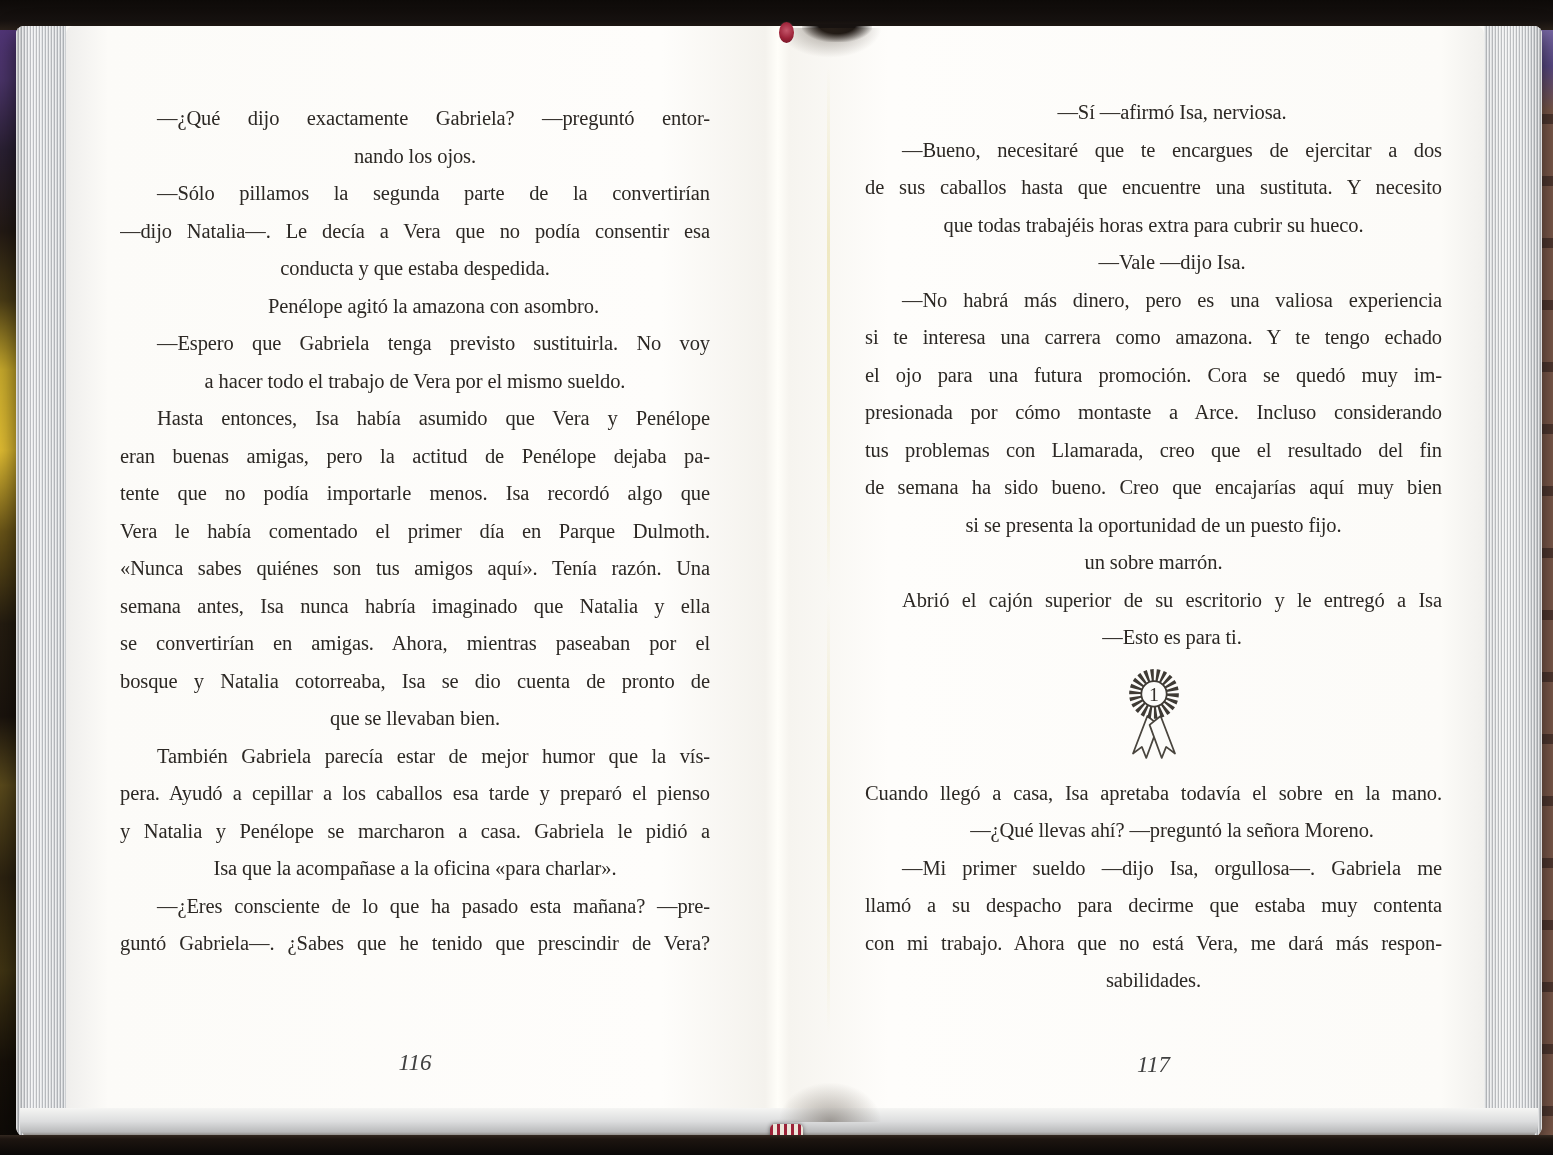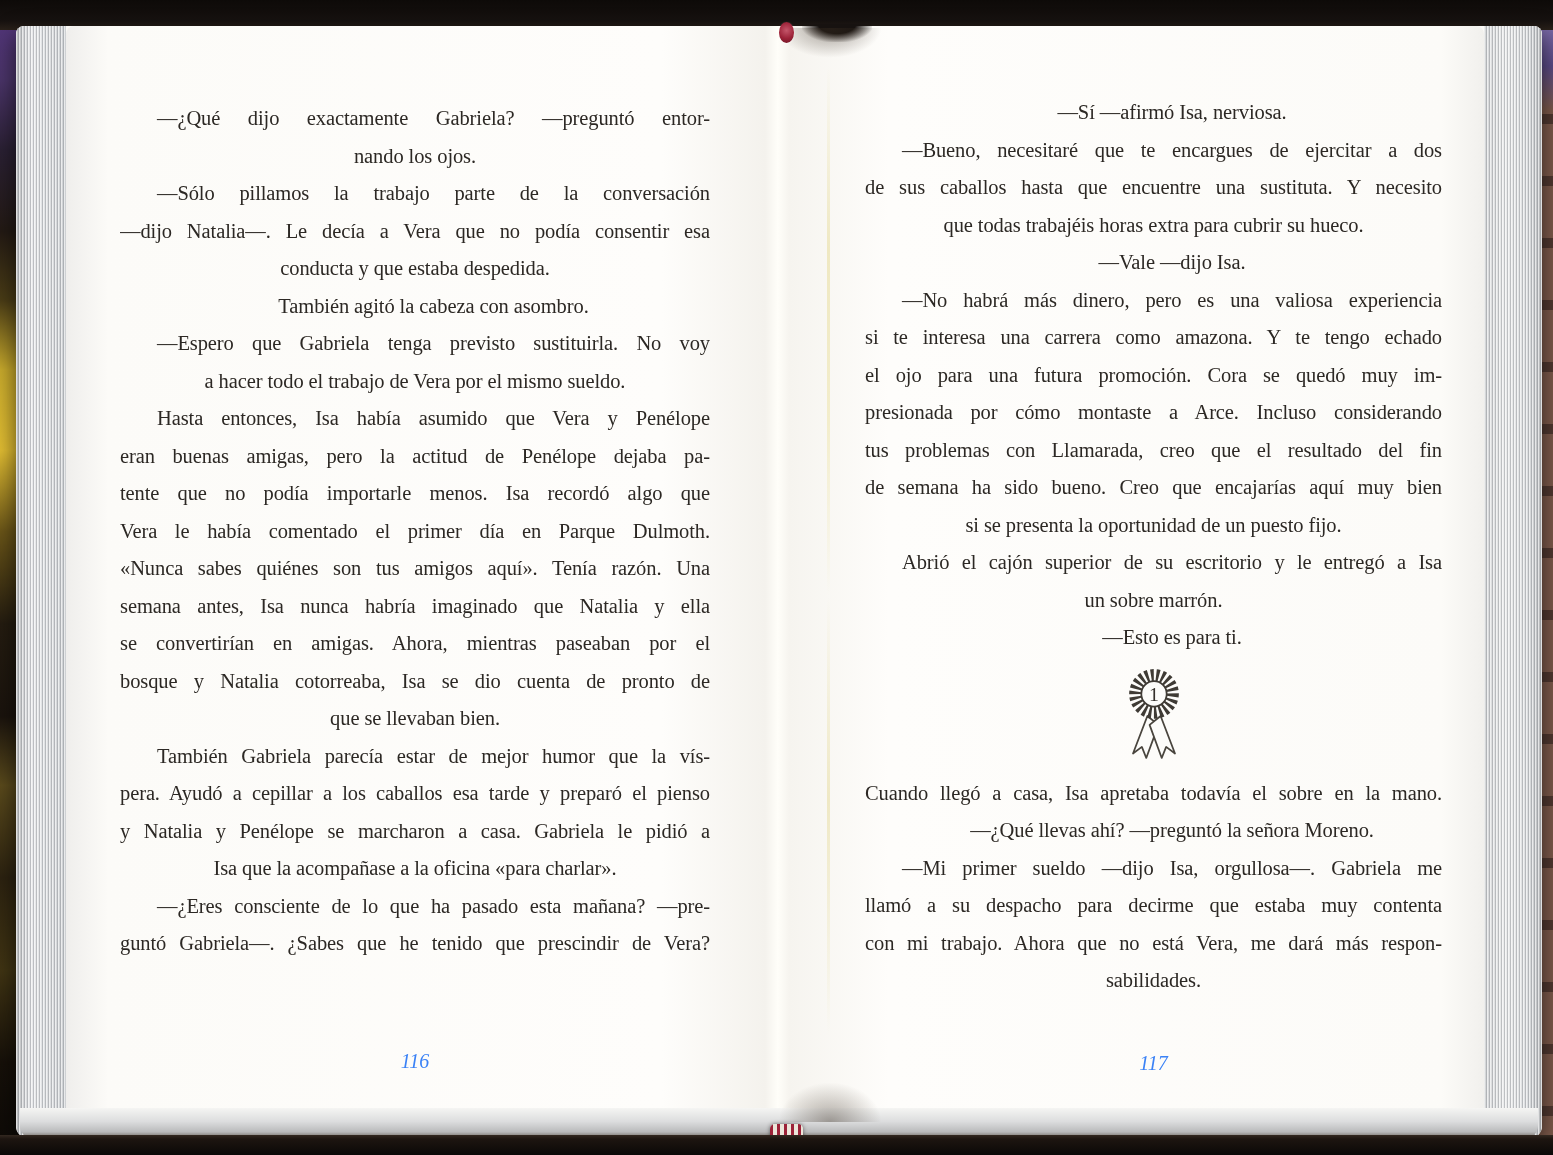--- a/index.html
+++ b/index.html
@@ -58,21 +58,21 @@
 
   
   .text-col{position:absolute;color:#2c2824;font-size:20.5px;}
   .text-col.left{left:104px;top:74px;width:590px;}
   .text-col.right{left:849px;top:68px;width:577px;}
   .line{height:37.5px;line-height:37.5px;overflow:hidden;text-align:center;letter-spacing:-0.1px;}
   .line.j{text-align:justify;text-align-last:justify;}
   .line.ind{text-indent:37px;}
   .ornament{height:118px;display:flex;align-items:center;justify-content:center;}
 
-  .pagenum{position:absolute;font-style:italic;font-size:20px;color:#3b82f6;text-align:center;}
+  .pagenum{position:absolute;font-style:italic;font-size:23px;color:#404040;text-align:center;}
   .pagenum.left{left:104px;top:1024px;width:590px;}
   .pagenum.right{left:849px;top:1026px;width:577px;font-family:Liberation Serif, serif;}
 </style>
 </head>
 <body>
 
 <div class="scene">
   <div class="strip-left"></div>
   <div class="strip-right"></div>
   <div class="strip-right-top"></div>
@@ -86,24 +86,24 @@
     <div class="pages">
       <div class="gutter-line"></div>
       <div class="gutter-top-notch"></div>
       <div class="gutter-top-shadow"></div>
       <div class="gutter-bottom-shadow"></div>
     </div>
 
     <div id="left-text" class="text-col left">
         <div class="line j ind">—¿Qué dijo exactamente Gabriela? —preguntó entor-</div>
         <div class="line">nando los ojos.</div>
-        <div class="line j ind">—Sólo pillamos la trabajo parte de la conversación</div>
+        <div class="line j ind">—Sólo pillamos la segunda parte de la convertirían</div>
         <div class="line j">—dijo Natalia—. Le decía a Vera que no podía consentir esa</div>
         <div class="line">conducta y que estaba despedida.</div>
-        <div class="line ind">También agitó la cabeza con asombro.</div>
+        <div class="line ind">Penélope agitó la amazona con asombro.</div>
         <div class="line j ind">—Espero que Gabriela tenga previsto sustituirla. No voy</div>
         <div class="line">a hacer todo el trabajo de Vera por el mismo sueldo.</div>
         <div class="line j ind">Hasta entonces, Isa había asumido que Vera y Penélope</div>
         <div class="line j">eran buenas amigas, pero la actitud de Penélope dejaba pa-</div>
         <div class="line j">tente que no podía importarle menos. Isa recordó algo que</div>
         <div class="line j">Vera le había comentado el primer día en Parque Dulmoth.</div>
         <div class="line j">«Nunca sabes quiénes son tus amigos aquí». Tenía razón. Una</div>
         <div class="line j">semana antes, Isa nunca habría imaginado que Natalia y ella</div>
         <div class="line j">se convertirían en amigas. Ahora, mientras paseaban por el</div>
         <div class="line j">bosque y Natalia cotorreaba, Isa se dio cuenta de pronto de</div>
@@ -121,22 +121,22 @@
         <div class="line j">de sus caballos hasta que encuentre una sustituta. Y necesito</div>
         <div class="line">que todas trabajéis horas extra para cubrir su hueco.</div>
         <div class="line ind">—Vale —dijo Isa.</div>
         <div class="line j ind">—No habrá más dinero, pero es una valiosa experiencia</div>
         <div class="line j">si te interesa una carrera como amazona. Y te tengo echado</div>
         <div class="line j">el ojo para una futura promoción. Cora se quedó muy im-</div>
         <div class="line j">presionada por cómo montaste a Arce. Incluso considerando</div>
         <div class="line j">tus problemas con Llamarada, creo que el resultado del fin</div>
         <div class="line j">de semana ha sido bueno. Creo que encajarías aquí muy bien</div>
         <div class="line">si se presenta la oportunidad de un puesto fijo.</div>
+        <div class="line">un sobre marrón.</div>
         <div class="line j ind">Abrió el cajón superior de su escritorio y le entregó a Isa</div>
-        <div class="line">un sobre marrón.</div>
         <div class="line ind">—Esto es para ti.</div>
         <div class="ornament">
   <svg width="72" height="106" viewBox="0 0 64 96">
     <path d="M26 48 L13 82 l8 -6 l4 10 l11 -30 Z" fill="#fcfcfa" stroke="#49453e" stroke-width="1.6" stroke-linejoin="round"></path>
     <path d="M38 48 L51 82 l-8 -6 l-4 10 l-11 -30 Z" fill="#fcfcfa" stroke="#49453e" stroke-width="1.6" stroke-linejoin="round"></path>
     <circle cx="32" cy="28" r="17" fill="#fcfcfa" stroke="#3f3b35" stroke-width="11" stroke-dasharray="2.6 2.2"></circle>
     <circle cx="32" cy="28" r="11.5" fill="#fcfcfa" stroke="#3f3b35" stroke-width="1.6"></circle>
     <text class="orn-num" x="32" y="34.5" text-anchor="middle" font-size="18" font-family="Liberation Serif, DejaVu Serif, serif" fill="#35312c">1</text>
   </svg>
 </div>

